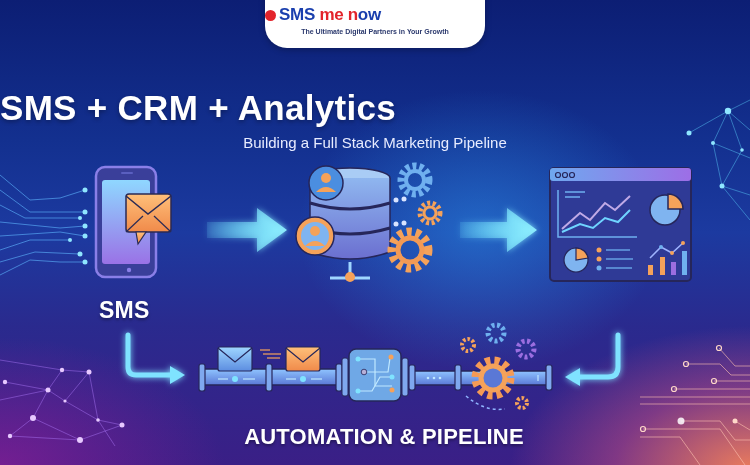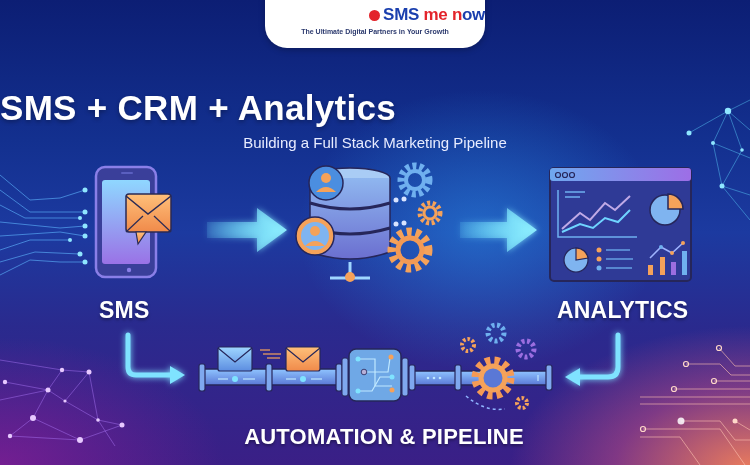--- a/index.html
+++ b/index.html
@@ -5,21 +5,21 @@
   html,body{margin:0;padding:0;}
   body{width:750px;height:465px;overflow:hidden;position:relative;font-family:"Liberation Sans",sans-serif;}
   .stage{position:absolute;left:0;top:0;width:750px;height:465px;overflow:hidden;
     background:
       radial-gradient(ellipse 260px 200px at 480px 230px, rgba(40,140,230,0.55), rgba(40,140,230,0) 70%),
       radial-gradient(ellipse 300px 180px at 750px 470px, rgba(245,130,90,0.95), rgba(200,80,130,0.5) 45%, rgba(120,40,140,0) 80%),
       radial-gradient(ellipse 280px 160px at 0px 465px, rgba(140,30,150,0.7), rgba(100,30,140,0) 80%),
       linear-gradient(180deg,#0c1e74 0%,#13308f 30%,#1c3aa0 50%,#2a2a8e 70%,#3a1f86 100%);}
   svg.layer{position:absolute;left:0;top:0;}
   .logo-card{position:absolute;left:265px;top:-10px;width:220px;height:58px;background:#fff;border-radius:0 0 22px 22px;box-shadow:0 2px 6px rgba(0,0,0,0.25);}
-  .logo-main{position:absolute;left:0;right:0;top:15px;text-align:right;font-weight:bold;font-size:17px;letter-spacing:-0.3px;}
+  .logo-main{position:absolute;left:0;right:0;top:15px;text-align:left;font-weight:bold;font-size:17px;letter-spacing:-0.3px;}
   .logo-main .b1{color:#1a3fae;}
   .logo-main .b2{color:#e3242b;}
   .logo-bubble{display:inline-block;width:11px;height:11px;border-radius:50%;background:#e3242b;margin-right:3px;vertical-align:-1px;position:relative;}
   .logo-tag{position:absolute;left:0;right:0;top:38px;text-align:center;font-size:7px;font-weight:bold;color:#2c3a6e;}
   .title{position:absolute;left:0;right:0;top:88px;text-align:left;color:#fff;font-weight:bold;font-size:35px;letter-spacing:0.3px;text-shadow:0 2px 4px rgba(0,0,0,0.3);}
   .subtitle{position:absolute;left:0;right:0;top:134px;text-align:center;color:#e8ecff;font-size:15px;}
   .label{position:absolute;color:#fff;font-weight:bold;font-size:23px;text-shadow:0 2px 3px rgba(0,0,0,0.35);letter-spacing:0.2px;}
   .lbl-sms{left:99px;top:297px;}
   .lbl-crm{left:350px;top:297px;}
   .lbl-analytics{left:557px;top:297px;}
@@ -250,21 +250,20 @@
       <rect x="671" y="262" width="5" height="13" fill="#9b6ee0"></rect>
       <rect x="682" y="251" width="5" height="24" fill="#6fb0ef"></rect>
       <polyline points="650,258 661,247 672,253 683,243" fill="none" stroke="#9fb4ff" stroke-width="1.5"></polyline>
       <circle cx="661" cy="247" r="2" fill="#6fb0ef"></circle>
         <circle cx="672" cy="253" r="2" fill="#f5a25a"></circle>
         <circle cx="683" cy="243" r="2" fill="#f5a25a"></circle>
     </g>
   </svg>
 
   <div class="label lbl-sms">SMS</div>
-  <div class="label lbl-analytics">ANALYTICS</div>
 
   <svg class="layer" width="750" height="465">
     <g filter="url(#glow)">
       <path d="M128,335 L128,367 Q128,375 136,375 L172,375" fill="none" stroke="#7fe3ff" stroke-width="5" stroke-linecap="round"></path>
       <polygon points="170,366 185,375 170,384" fill="#7fe3ff"></polygon>
     </g>
 
     <rect x="200" y="369" width="145" height="16" rx="3" fill="url(#pipeG)" stroke="#26265a" stroke-width="1.5"></rect>
     <rect x="199" y="364" width="6" height="27" rx="2" fill="#7fa8ef" stroke="#26265a" stroke-width="1.2"></rect>
     <rect x="266" y="364" width="6" height="27" rx="2" fill="#7fa8ef" stroke="#26265a" stroke-width="1.2"></rect>

